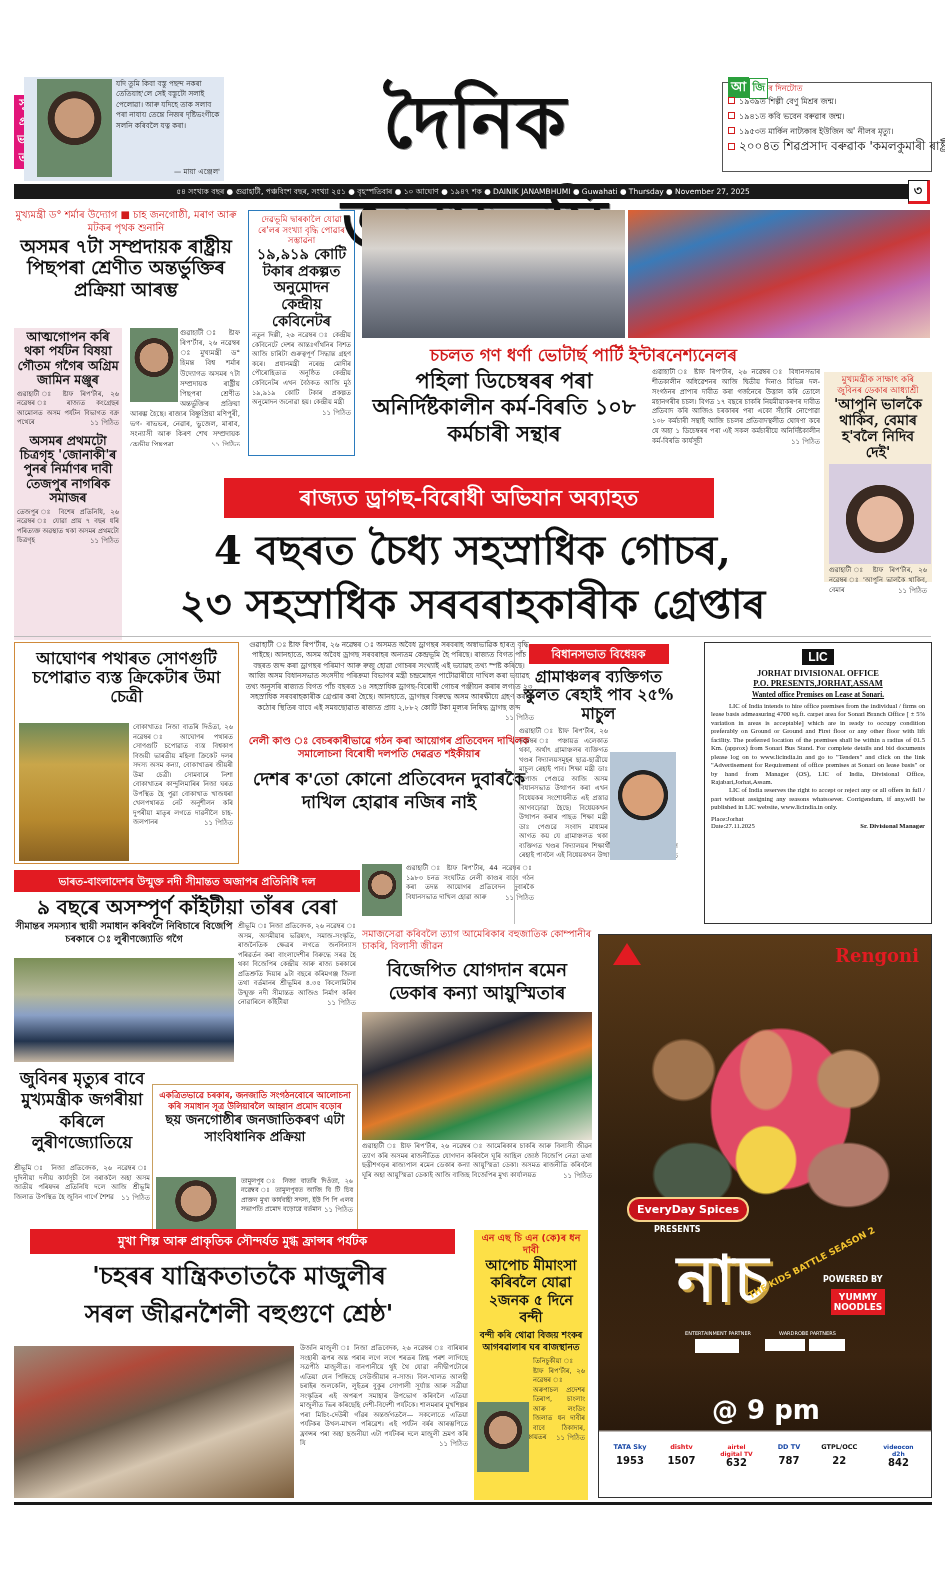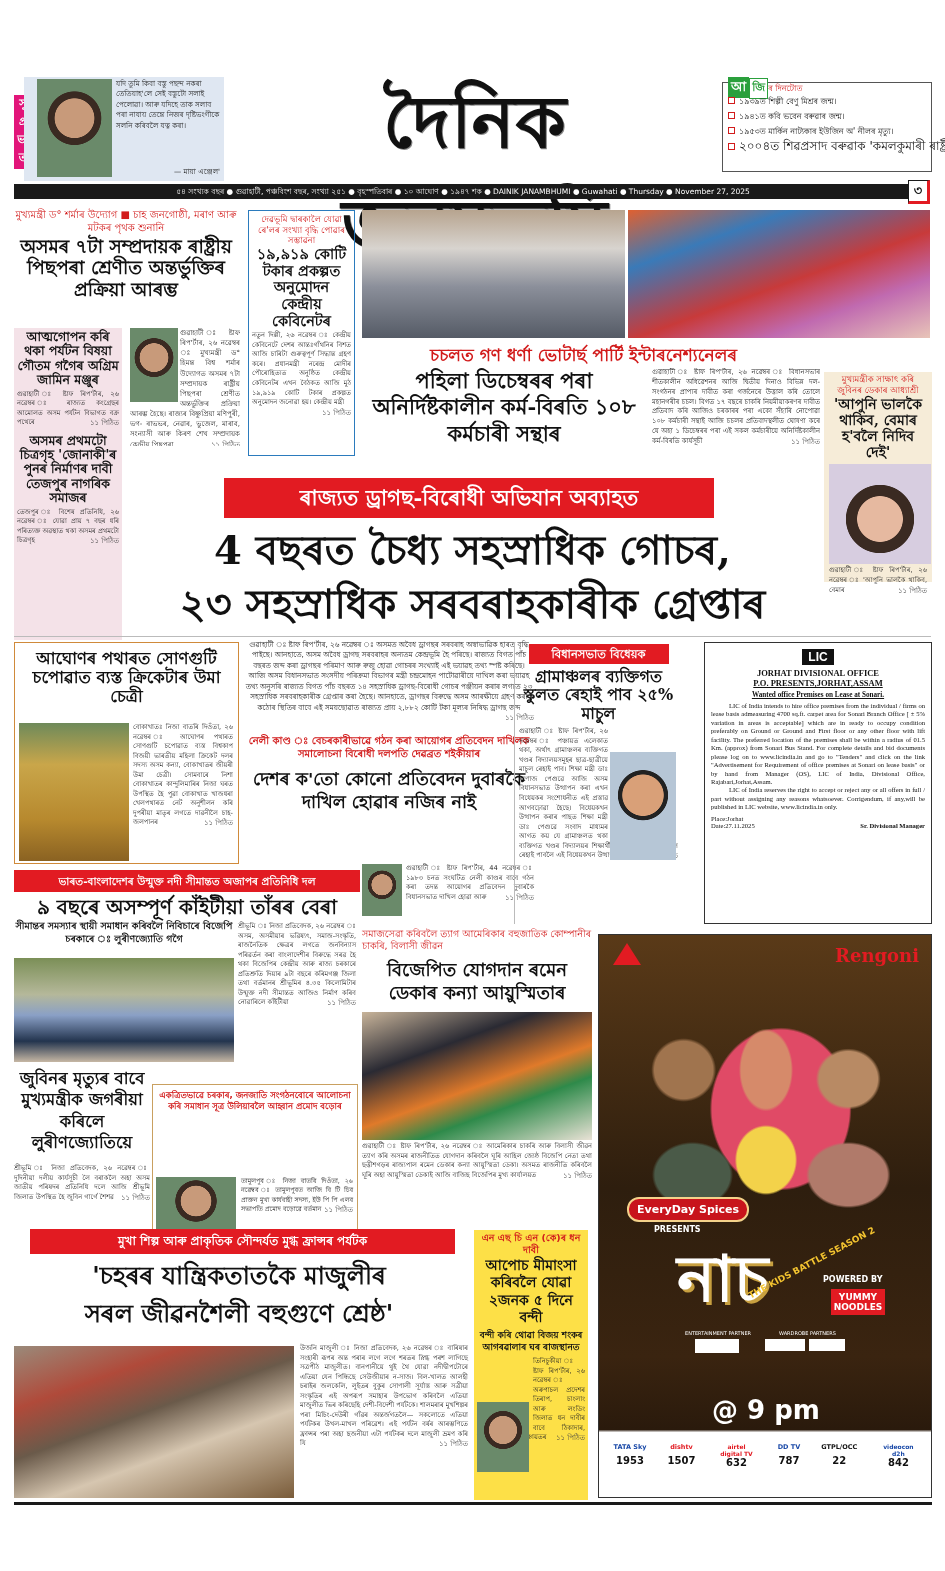--- a/index.html
+++ b/index.html
@@ -127,20 +127,21 @@
 <div class="abs red" style="left:362px;top:928px;width:230px;font-size:9.5px;text-align:left;line-height:1.3;font-weight:normal;">সমাজসেৱা কৰিবলৈ ত্যাগ আমেৰিকাৰ বহুজাতিক কোম্পানীৰ চাকৰি, বিলাসী জীৱন</div>
 <div class="abs hl" style="left:362px;top:958px;width:230px;font-size:18px;line-height:1.3;">বিজেপিত যোগদান ৰমেন ডেকাৰ কন্যা আয়ুস্মিতাৰ</div>
 <div class="abs photo" style="left:362px;top:1012px;width:230px;height:128px;background:linear-gradient(160deg,#c8b49a 0%,#2a2a33 30%,#e07a2a 55%,#2e8a4a 70%,#e9e2d6 100%);"></div>
 <div class="abs body" style="left:362px;top:1142px;width:230px;font-size:6.6px;"><span>গুৱাহাটী ঃ ষ্টাফ ৰিপ'ৰ্টাৰ, ২৬ নৱেম্বৰ ঃ আমেৰিকাৰ চাকৰি আৰু বিলাসী জীৱন ত্যাগ কৰি অসমৰ ৰাজনীতিত যোগদান কৰিবলৈ ঘূৰি আহিল জ্যেষ্ঠ বিজেপি নেতা তথা ছত্তীশগড়ৰ ৰাজ্যপাল ৰমেন ডেকাৰ কন্যা আয়ুস্মিতা ডেকা। অসমত ৰাজনীতি কৰিবলৈ ঘূৰি অহা আয়ুস্মিতা ডেকাই আজি বাজিছ বিজেপিৰ মুখ্য কাৰ্যালয়ত</span> <span class="cont">১১ পিঠিত</span></div>
 
 <div class="abs hl" style="left:14px;top:1068px;width:136px;font-size:16.5px;line-height:1.3;">জুবিনৰ মৃত্যুৰ বাবে মুখ্যমন্ত্ৰীক জগৰীয়া কৰিলে লুৰীণজ্যোতিয়ে</div>
 <div class="abs body" style="left:14px;top:1164px;width:136px;font-size:6.6px;"><span>শ্ৰীভূমি ঃ নিজা প্ৰতিবেদক, ২৬ নৱেম্বৰ ঃ দুদিনীয়া দলীয় কাৰ্যসূচী লৈ বৰাকলৈ অহা অসম জাতীয় পৰিষদৰ প্ৰতিনিধি দলে আজি শ্ৰীভূমি জিলাত উপস্থিত হৈ জুবিন গাৰ্গে শৈশৱ</span> <span class="cont">১১ পিঠিত</span></div>
 
 <div class="abs" style="left:152px;top:1068px;width:206px;height:156px;border:1.5px solid #c9a060;padding:5px;margin-top:16px;">
   <div class="red" style="font-size:8.5px;text-align:center;line-height:1.3;font-weight:bold;">একত্ৰিতভাৱে চৰকাৰ, জনজাতি সংগঠনবোৰে আলোচনা কৰি সমাধান সূত্ৰ উলিয়াবলৈ আহ্বান প্ৰমোদ বড়োৰ</div>
+  <div class="hl" style="font-size:13px;line-height:1.3;">ছয় জনগোষ্ঠীৰ জনজাতিকৰণ এটা সাংবিধানিক প্ৰক্ৰিয়া</div>
   <div class="portrait" style="position:absolute;left:3px;top:92px;width:80px;height:60px;"></div>
   <div class="body" style="position:absolute;left:88px;top:92px;width:112px;font-size:6.4px;"><span>তামুলপুৰ ঃ নিজা বাতৰি দিওঁতা, ২৬ নৱেম্বৰ ঃ তামুলপুৰত আজি বি টি চিৰ প্ৰাক্তন মুখ্য কাৰ্যবাহী সদস্য, ইউ পি পি এলৰ সভাপতি প্ৰমোদ বড়োৱে বৰ্তমান</span> <span class="cont">১১ পিঠিত</span></div>
 </div>
 
 <div class="abs redbar" style="left:30px;top:1229px;width:425px;height:25px;font-size:12px;line-height:25px;">মুখা শিল্প আৰু প্ৰাকৃতিক সৌন্দৰ্যত মুগ্ধ ফ্ৰান্সৰ পৰ্যটক</div>
 <div class="abs hl" style="left:14px;top:1258px;width:450px;font-size:24.5px;line-height:36px;white-space:nowrap;">'চহৰৰ যান্ত্ৰিকতাতকৈ মাজুলীৰ</div>
 <div class="abs hl" style="left:14px;top:1296px;width:450px;font-size:24.5px;line-height:36px;white-space:nowrap;">সৰল জীৱনশৈলী বহুগুণে শ্ৰেষ্ঠ'</div>
 <div class="abs photo" style="left:14px;top:1346px;width:280px;height:152px;background:linear-gradient(160deg,#9a8a7a 0%,#b04a3a 25%,#6a5a4a 45%,#d6c6b0 65%,#7a5c3a 100%);"></div>
 <div class="abs body" style="left:300px;top:1344px;width:168px;font-size:6.6px;"><span>উজনি মাজুলী ঃ নিজা প্ৰতিবেদক, ২৬ নৱেম্বৰ ঃ বাৰিষাৰ সংহাৰী ৰূপৰ অন্ত পৰাৰ লগে লগে শৰতৰ স্নিগ্ধ পৰশ লাগিছে সত্ৰপীঠ মাজুলীত। বানপানীয়ে থুই থৈ যোৱা নদীদ্বীপটোৰে এতিয়া যেন পিন্ধিছে সেউজীয়াৰ ন-সাজ। বিল-খালত আলহী চৰাইৰ জলকেলি, লুইতৰ বুকুৰ সোণালী সূৰ্যাস্ত আৰু সত্ৰীয়া সংস্কৃতিৰ এই অপৰূপ সমাহাৰ উপভোগ কৰিবলৈ এতিয়া মাজুলীত ভিৰ কৰিছেহি দেশী-বিদেশী পৰ্যটকে। শালমৰাৰ মুখশিল্পৰ পৰা মিচিং-দেউৰী গাঁৱৰ অন্তৰ্জগতলৈ— সকলোতে এতিয়া পৰ্যটকৰ উখল-মাখল পৰিৱেশ। এই পৰ্যটন বৰ্ষৰ আৰম্ভণিতে ফ্ৰান্সৰ পৰা অহা ছজনীয়া এটা পৰ্যটকৰ দলে মাজুলী ভ্ৰমণ কৰি যি</span> <span class="cont">১১ পিঠিত</span></div>
 

